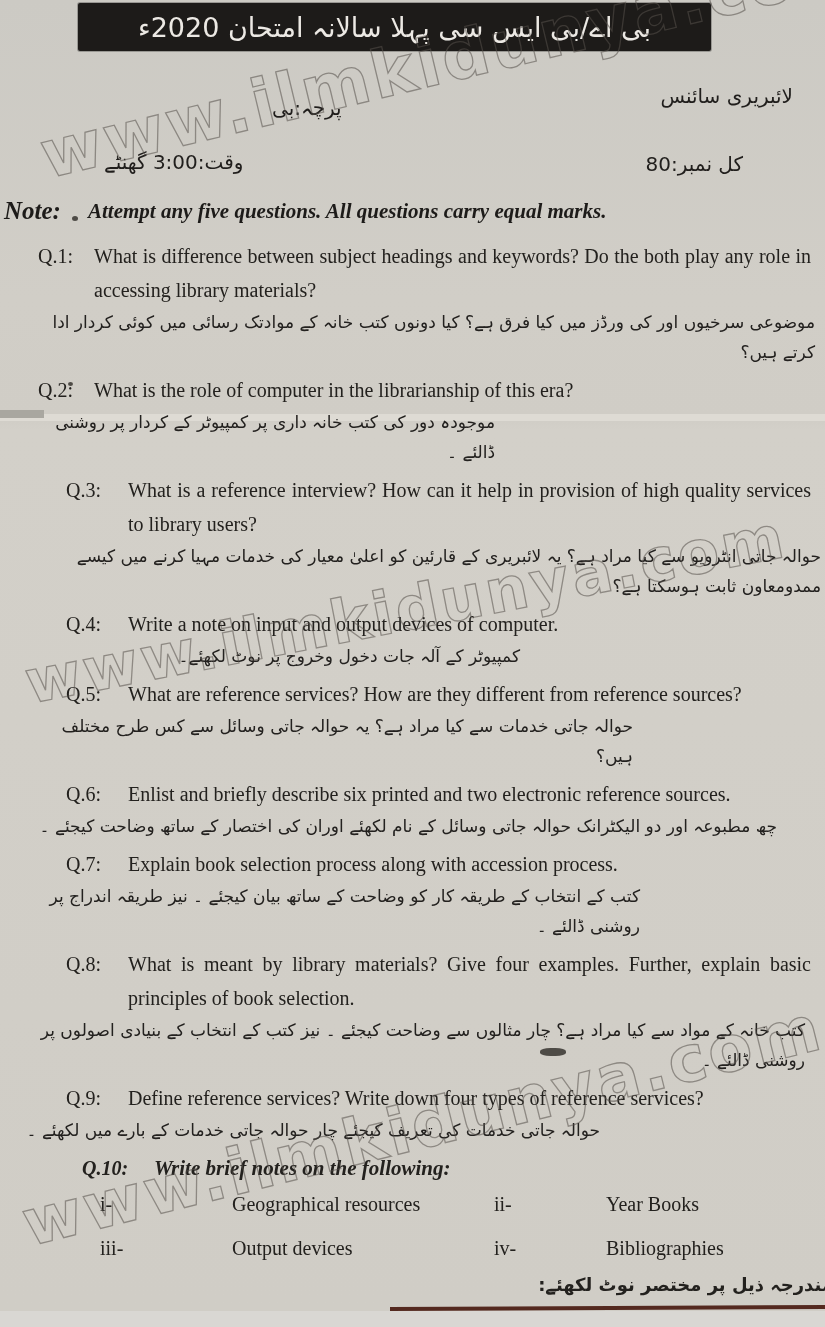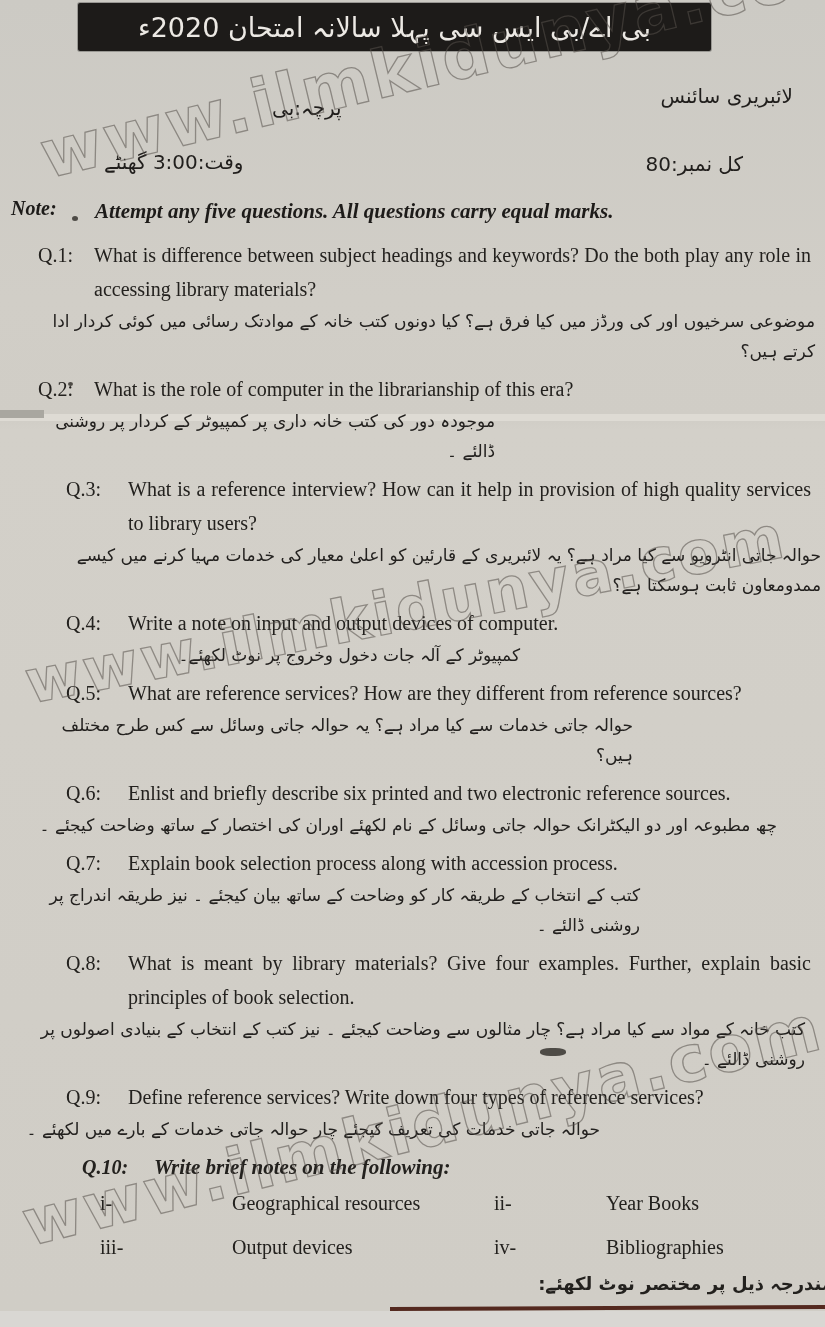--- a/index.html
+++ b/index.html
@@ -28,21 +28,21 @@
   .m-subject { right:32px; top:84px; }
   .m-paper  { left:272px; top:96px; }
   .m-marks  { right:82px; top:152px; }
   .m-time   { left:104px; top:150px; }
   
   .seam { position:absolute; left:0; right:0; top:414px; height:7px; background:#dedbd4; z-index:1; }
   .seam-tab { position:absolute; left:0; top:410px; width:44px; height:8px; background:#a9a7a0; z-index:2; }
   
   .content { position:absolute; left:0; right:0; top:197px; z-index:3; }
   .note { display:flex; font-weight:700; font-style:italic; color:#1d1b19; margin-bottom:14px; }
-  .note .lbl { flex:0 0 84px; padding-left:11px; font-size:20px; }
+  .note .lbl { flex:0 0 84px; padding-left:4px; font-size:25px; }
   .note .txt { font-size:21px; padding-top:2px; }
   .qblock { margin-bottom:6px; }
   .q { display:flex; }
   .qnum { flex:0 0 56px; margin-left:38px; font-size:20px; line-height:34px; }
   .qtext { flex:1; padding-right:14px; font-size:20px; line-height:34px; text-align:justify; }
   .sec2 .qnum { margin-left:66px; flex-basis:62px; }
   .urdu {
     direction:rtl; text-align:right; font-family:"DejaVu Sans", sans-serif;
     font-size:17px; line-height:30px; color:#23211f; padding-left:20px; padding-right:10px;
   }

